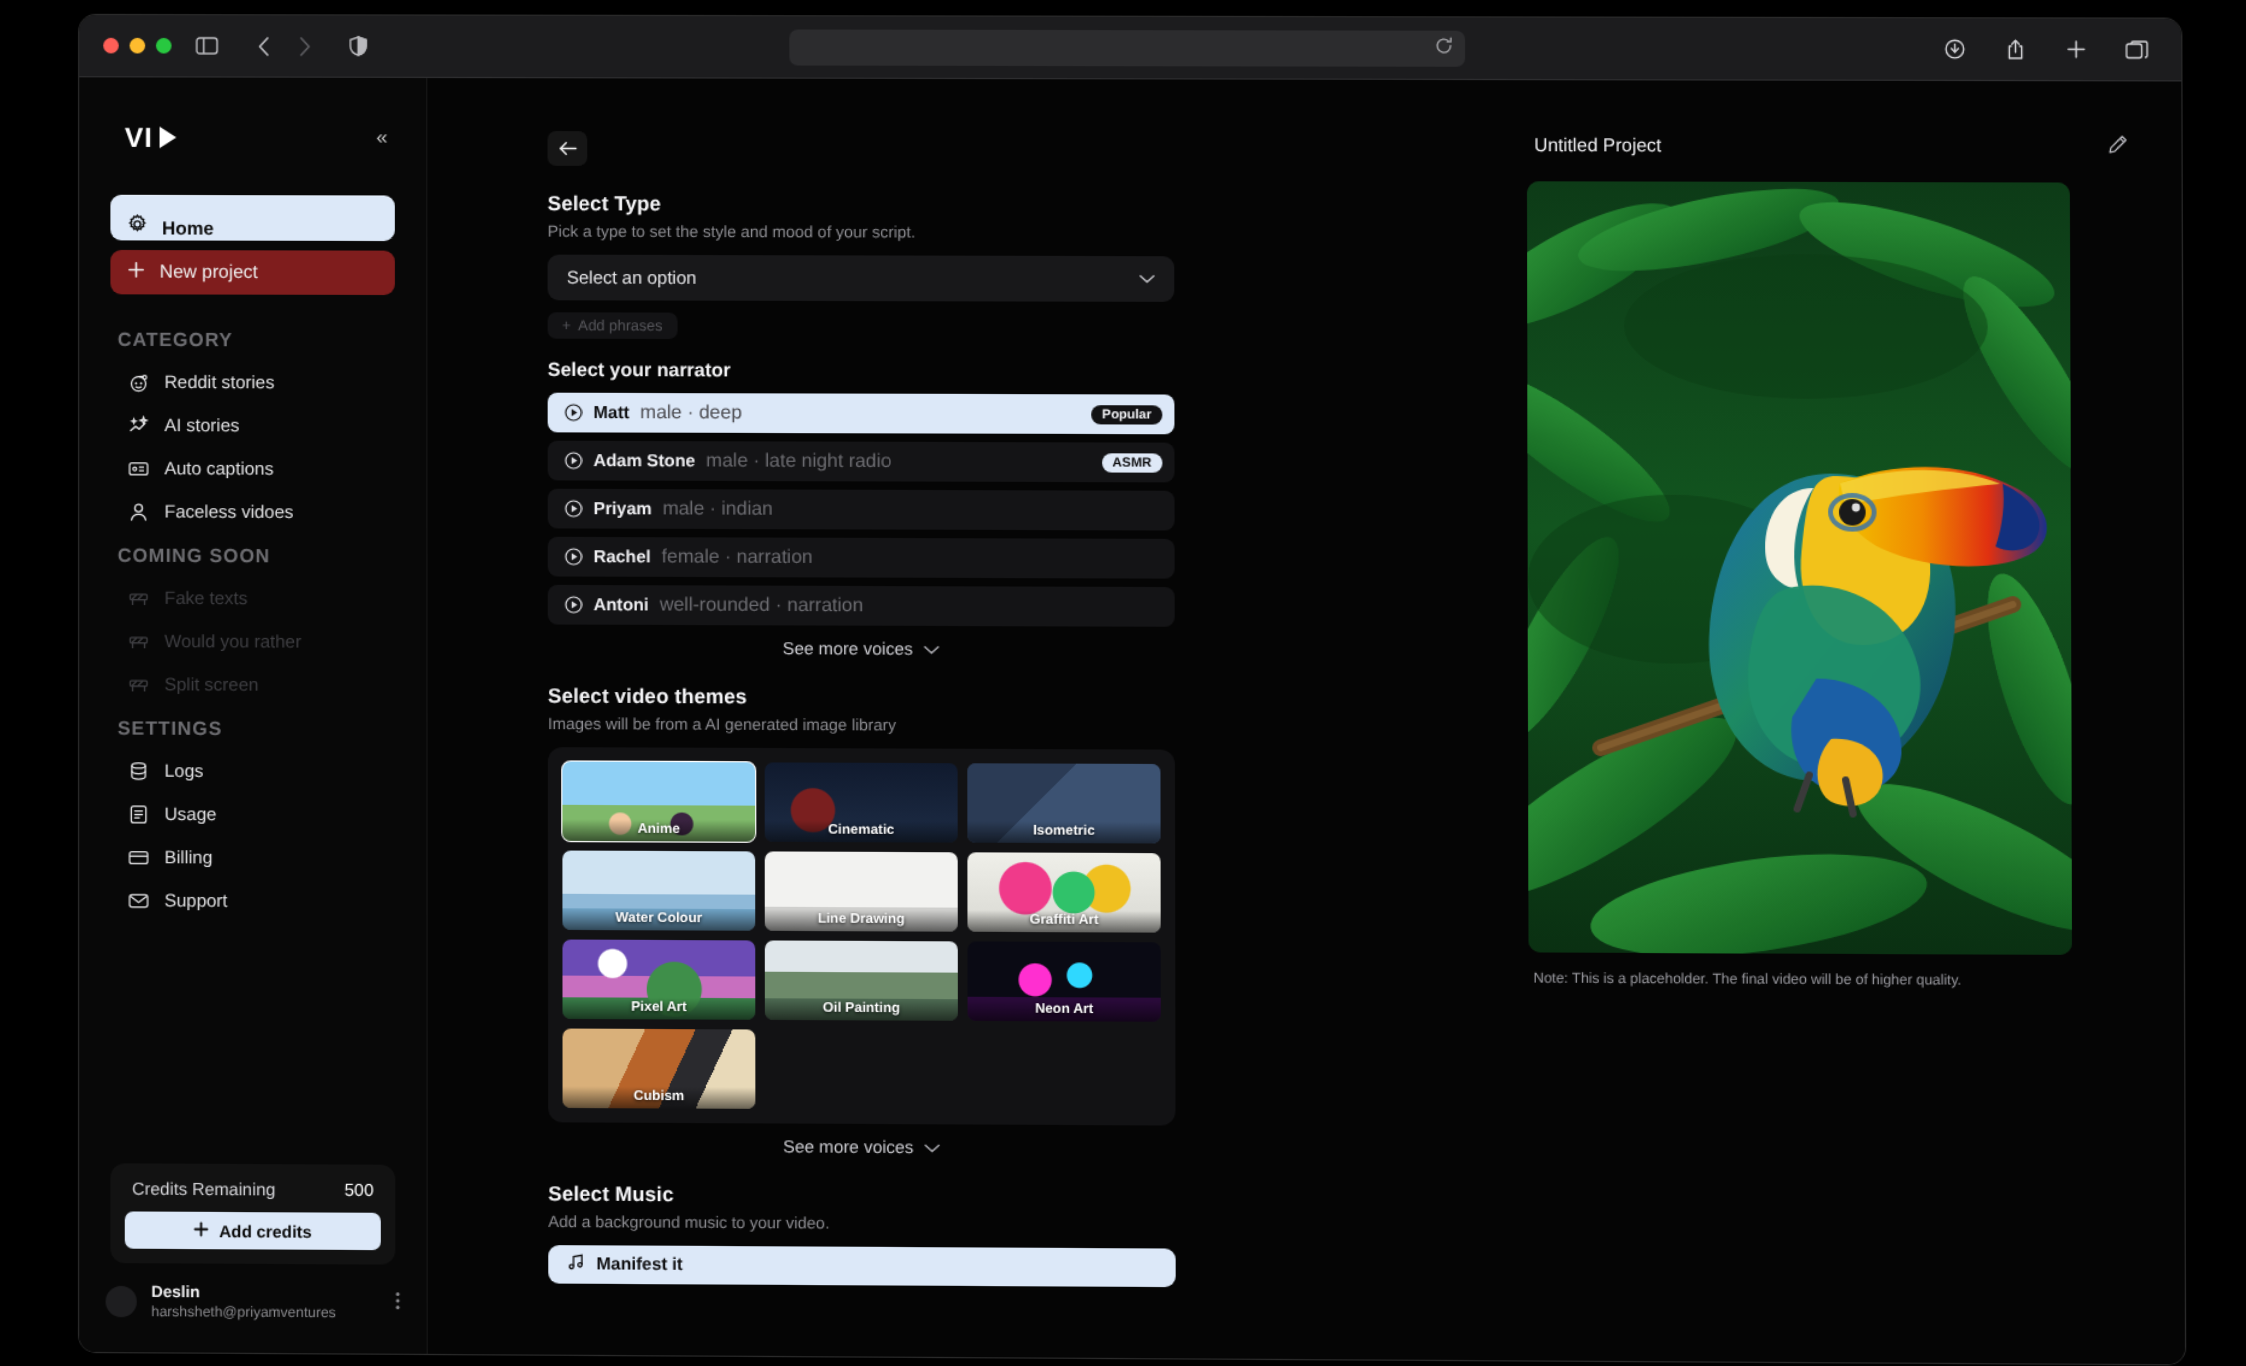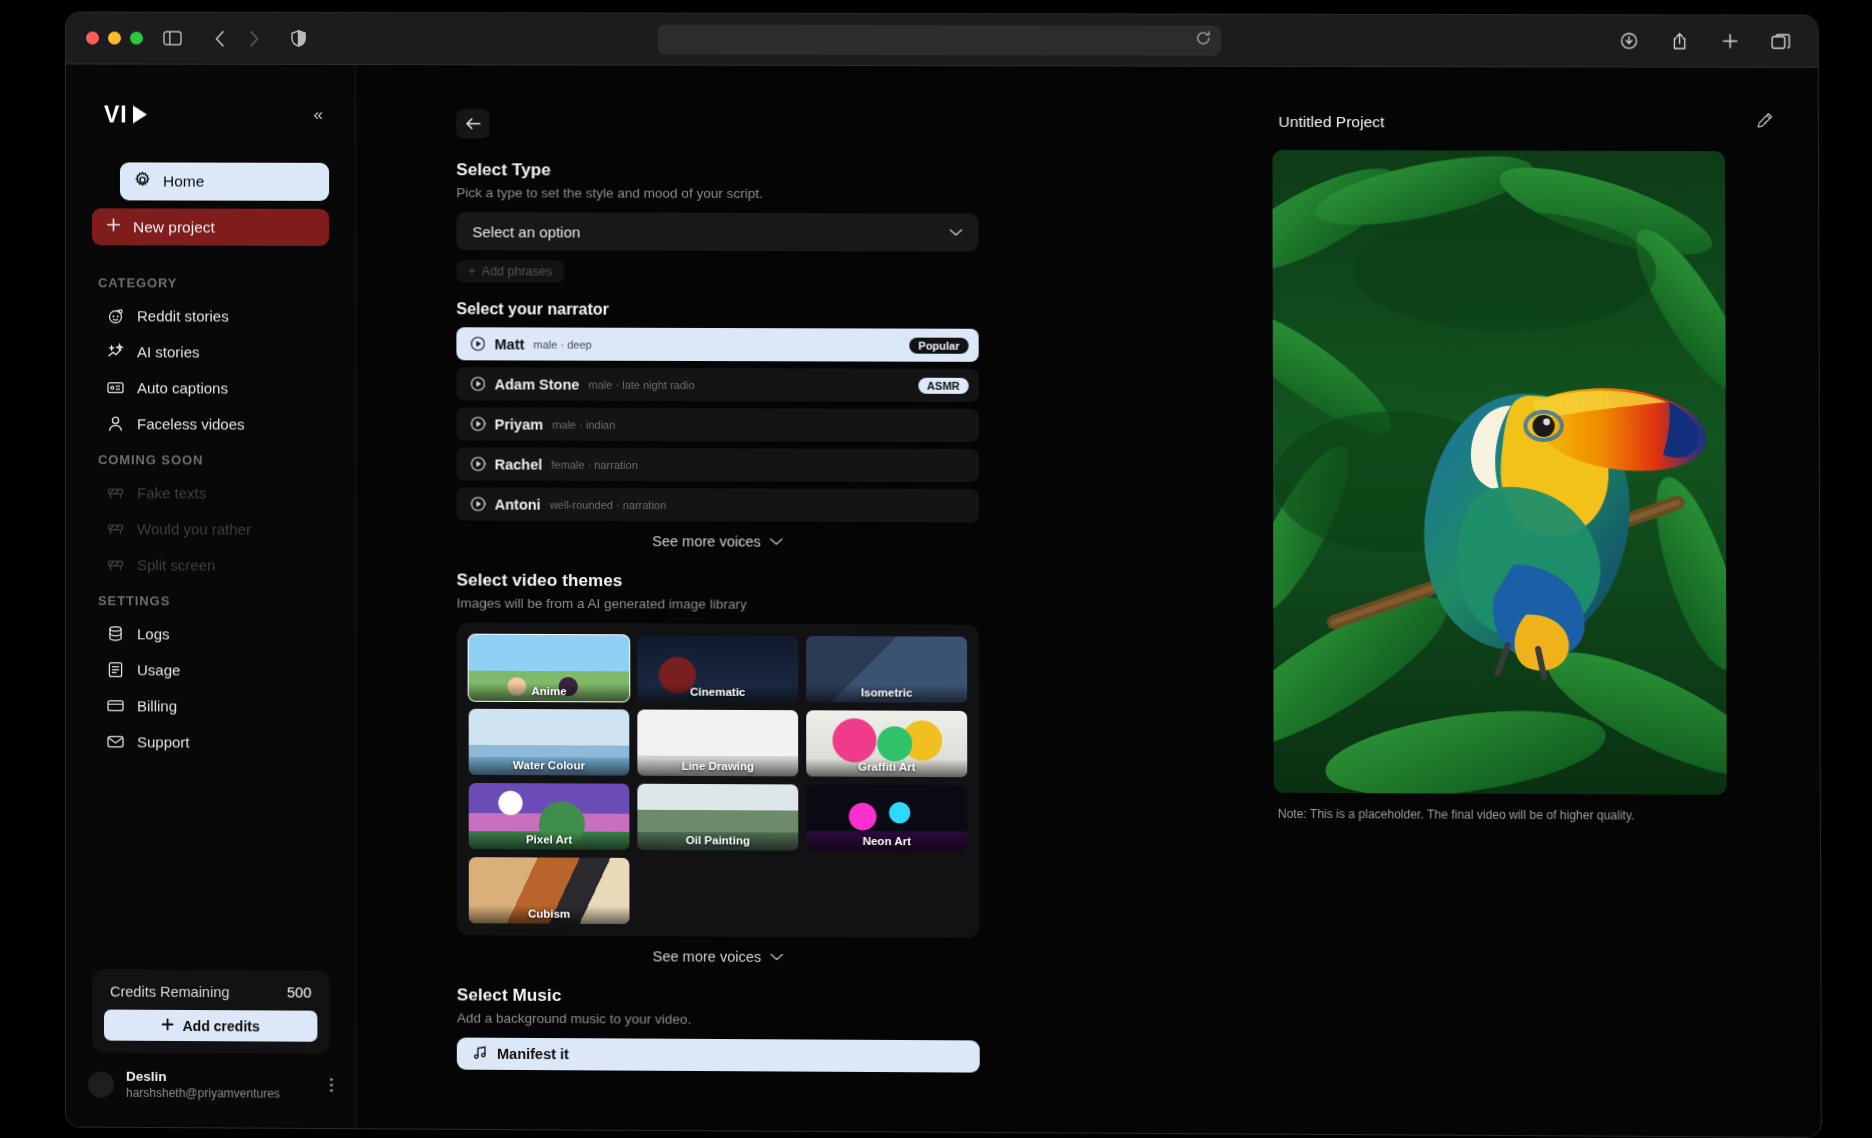--- a/index.html
+++ b/index.html
@@ -89,41 +89,40 @@
     border-left: 14px solid #fff;
     border-top: 9px solid transparent;
     border-bottom: 9px solid transparent;
     margin-left: 3px;
   }
   .collapse { color:#c6c6c6; font-size: 17px; cursor:pointer; letter-spacing:-2px; }
 
   .sb-scroll { flex:1; overflow:hidden; padding: 24px 26px 0 26px; }
 
   .nav-home {
-    display:flex; align-items:center; gap: 12px;
+    display:flex; align-items:flex-end; gap: 12px;
     background:#dce8f8;
     color:#0b0b0b;
     border-radius: 9px;
     height: 38px; padding: 0 14px;
-    font-size: 15.5px; font-weight: 400;
+    font-size: 15.5px; font-weight: 700;
     margin-bottom: 8px;
     box-shadow: 0 1px 0 rgba(255,255,255,.25) inset;
-    margin-left: 28px;
   }
   .nav-new {
     display:flex; align-items:center; gap: 12px;
     background:#7f1d1d;
     color:#f0f0f0;
     border-radius: 9px;
     height: 37px; padding: 0 14px;
     font-size: 15.5px;
     margin-bottom: 20px;
   }
   .sec-label {
-    color:#6e6e72; font-size: 13px; letter-spacing: .9px;
+    color:#6e6e72; font-size: 16px; letter-spacing: .9px;
     font-weight: 600; padding: 10px 6px 8px 6px;
   }
   .nav-item {
     display:flex; align-items:center; gap: 13px;
     height: 34px; padding: 0 14px;
     color:#e2e2e4; font-size: 15px;
     border-radius: 8px; margin-bottom: 2px;
     cursor: pointer;
   }
   .nav-item.muted { color:#3f3f43; cursor:default; }
@@ -205,21 +204,21 @@
     display:flex; align-items:center;
     padding: 0 12px 0 14px;
     gap: 9px;
     position: relative;
   }
   .voice.selected { background:#dce8f8; }
   .voice .play { width:15px; height:15px; flex:0 0 15px; color:#dcdce0; }
   .voice.selected .play { color:#1a1a1c; }
   .voice .vname { font-size: 14.5px; font-weight:600; color:#ededf0; }
   .voice.selected .vname { color:#101012; }
-  .voice .vdesc { font-size: 11px; color:#6c6c71; }
+  .voice .vdesc { font-size: 16px; color:#6c6c71; }
   .voice.selected .vdesc { color:#4b4b50; }
   .badge {
     position:absolute; right: 10px;
     font-size: 11px; font-weight:600;
     border-radius: 10px; padding: 2px 9px;
   }
   .badge.popular { background:#121214; color:#f1f1f4; }
   .badge.asmr { background:#dfe9f7; color:#101012; }
 
   .see-more {

